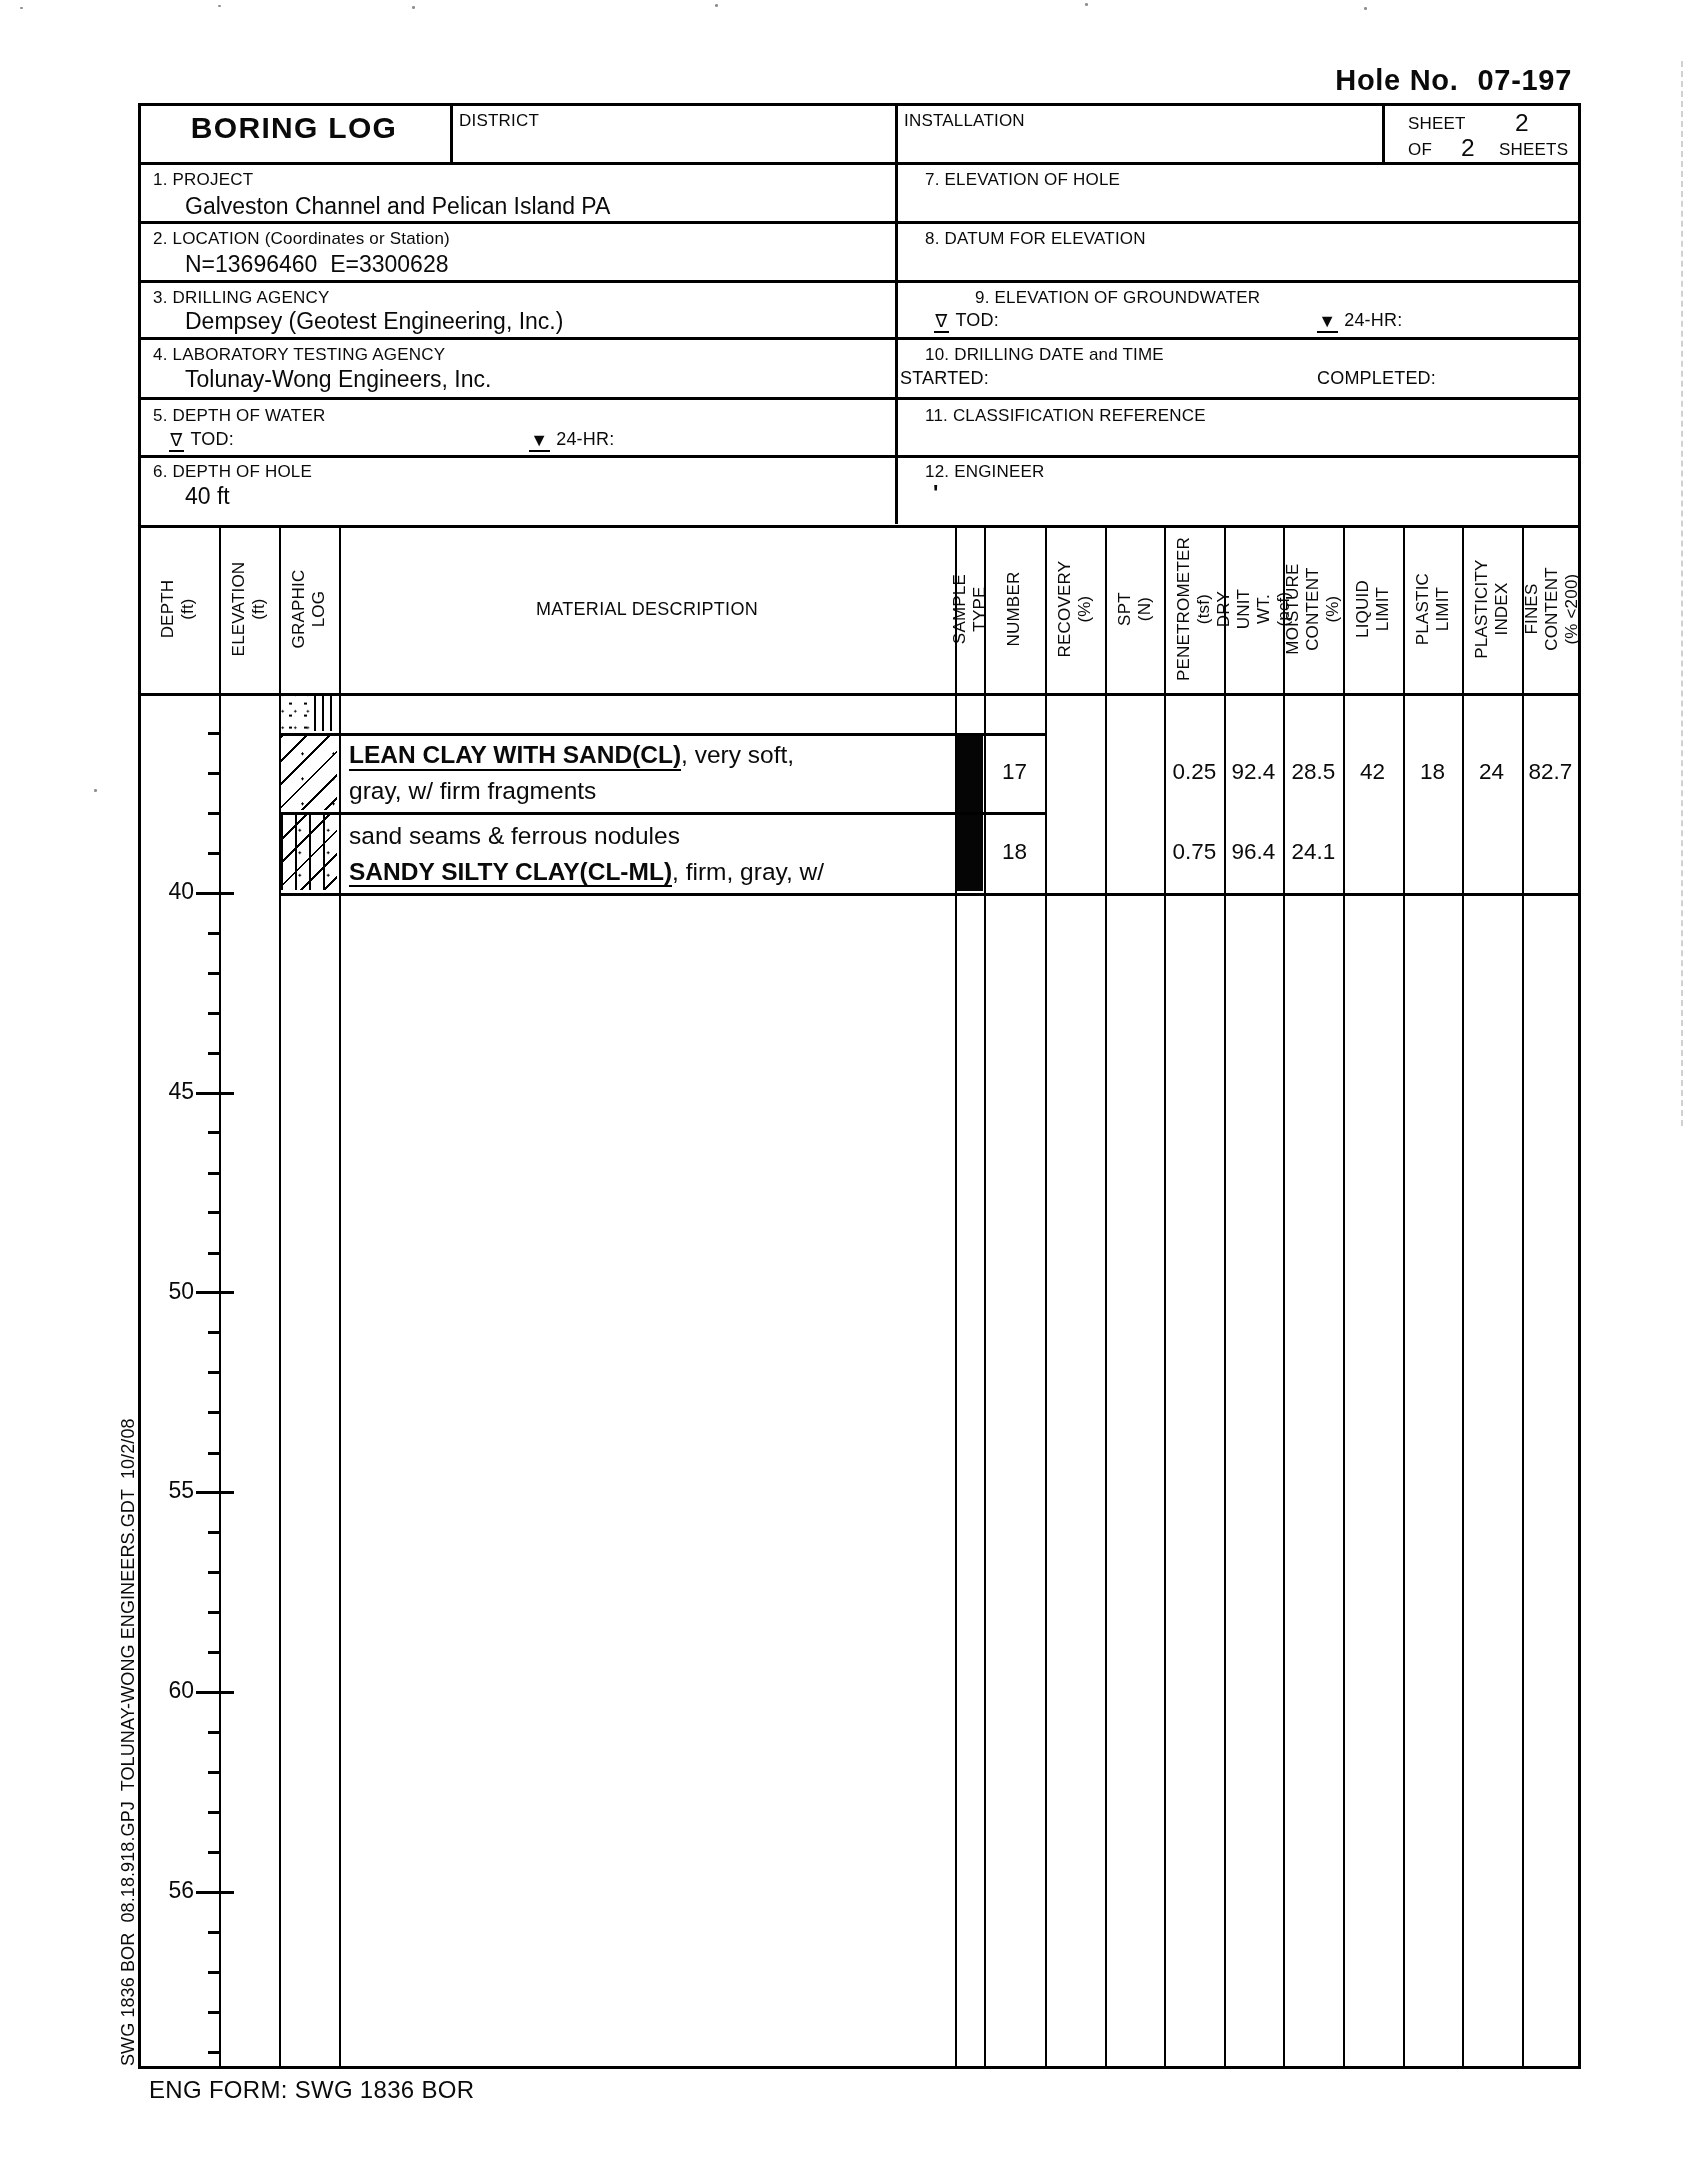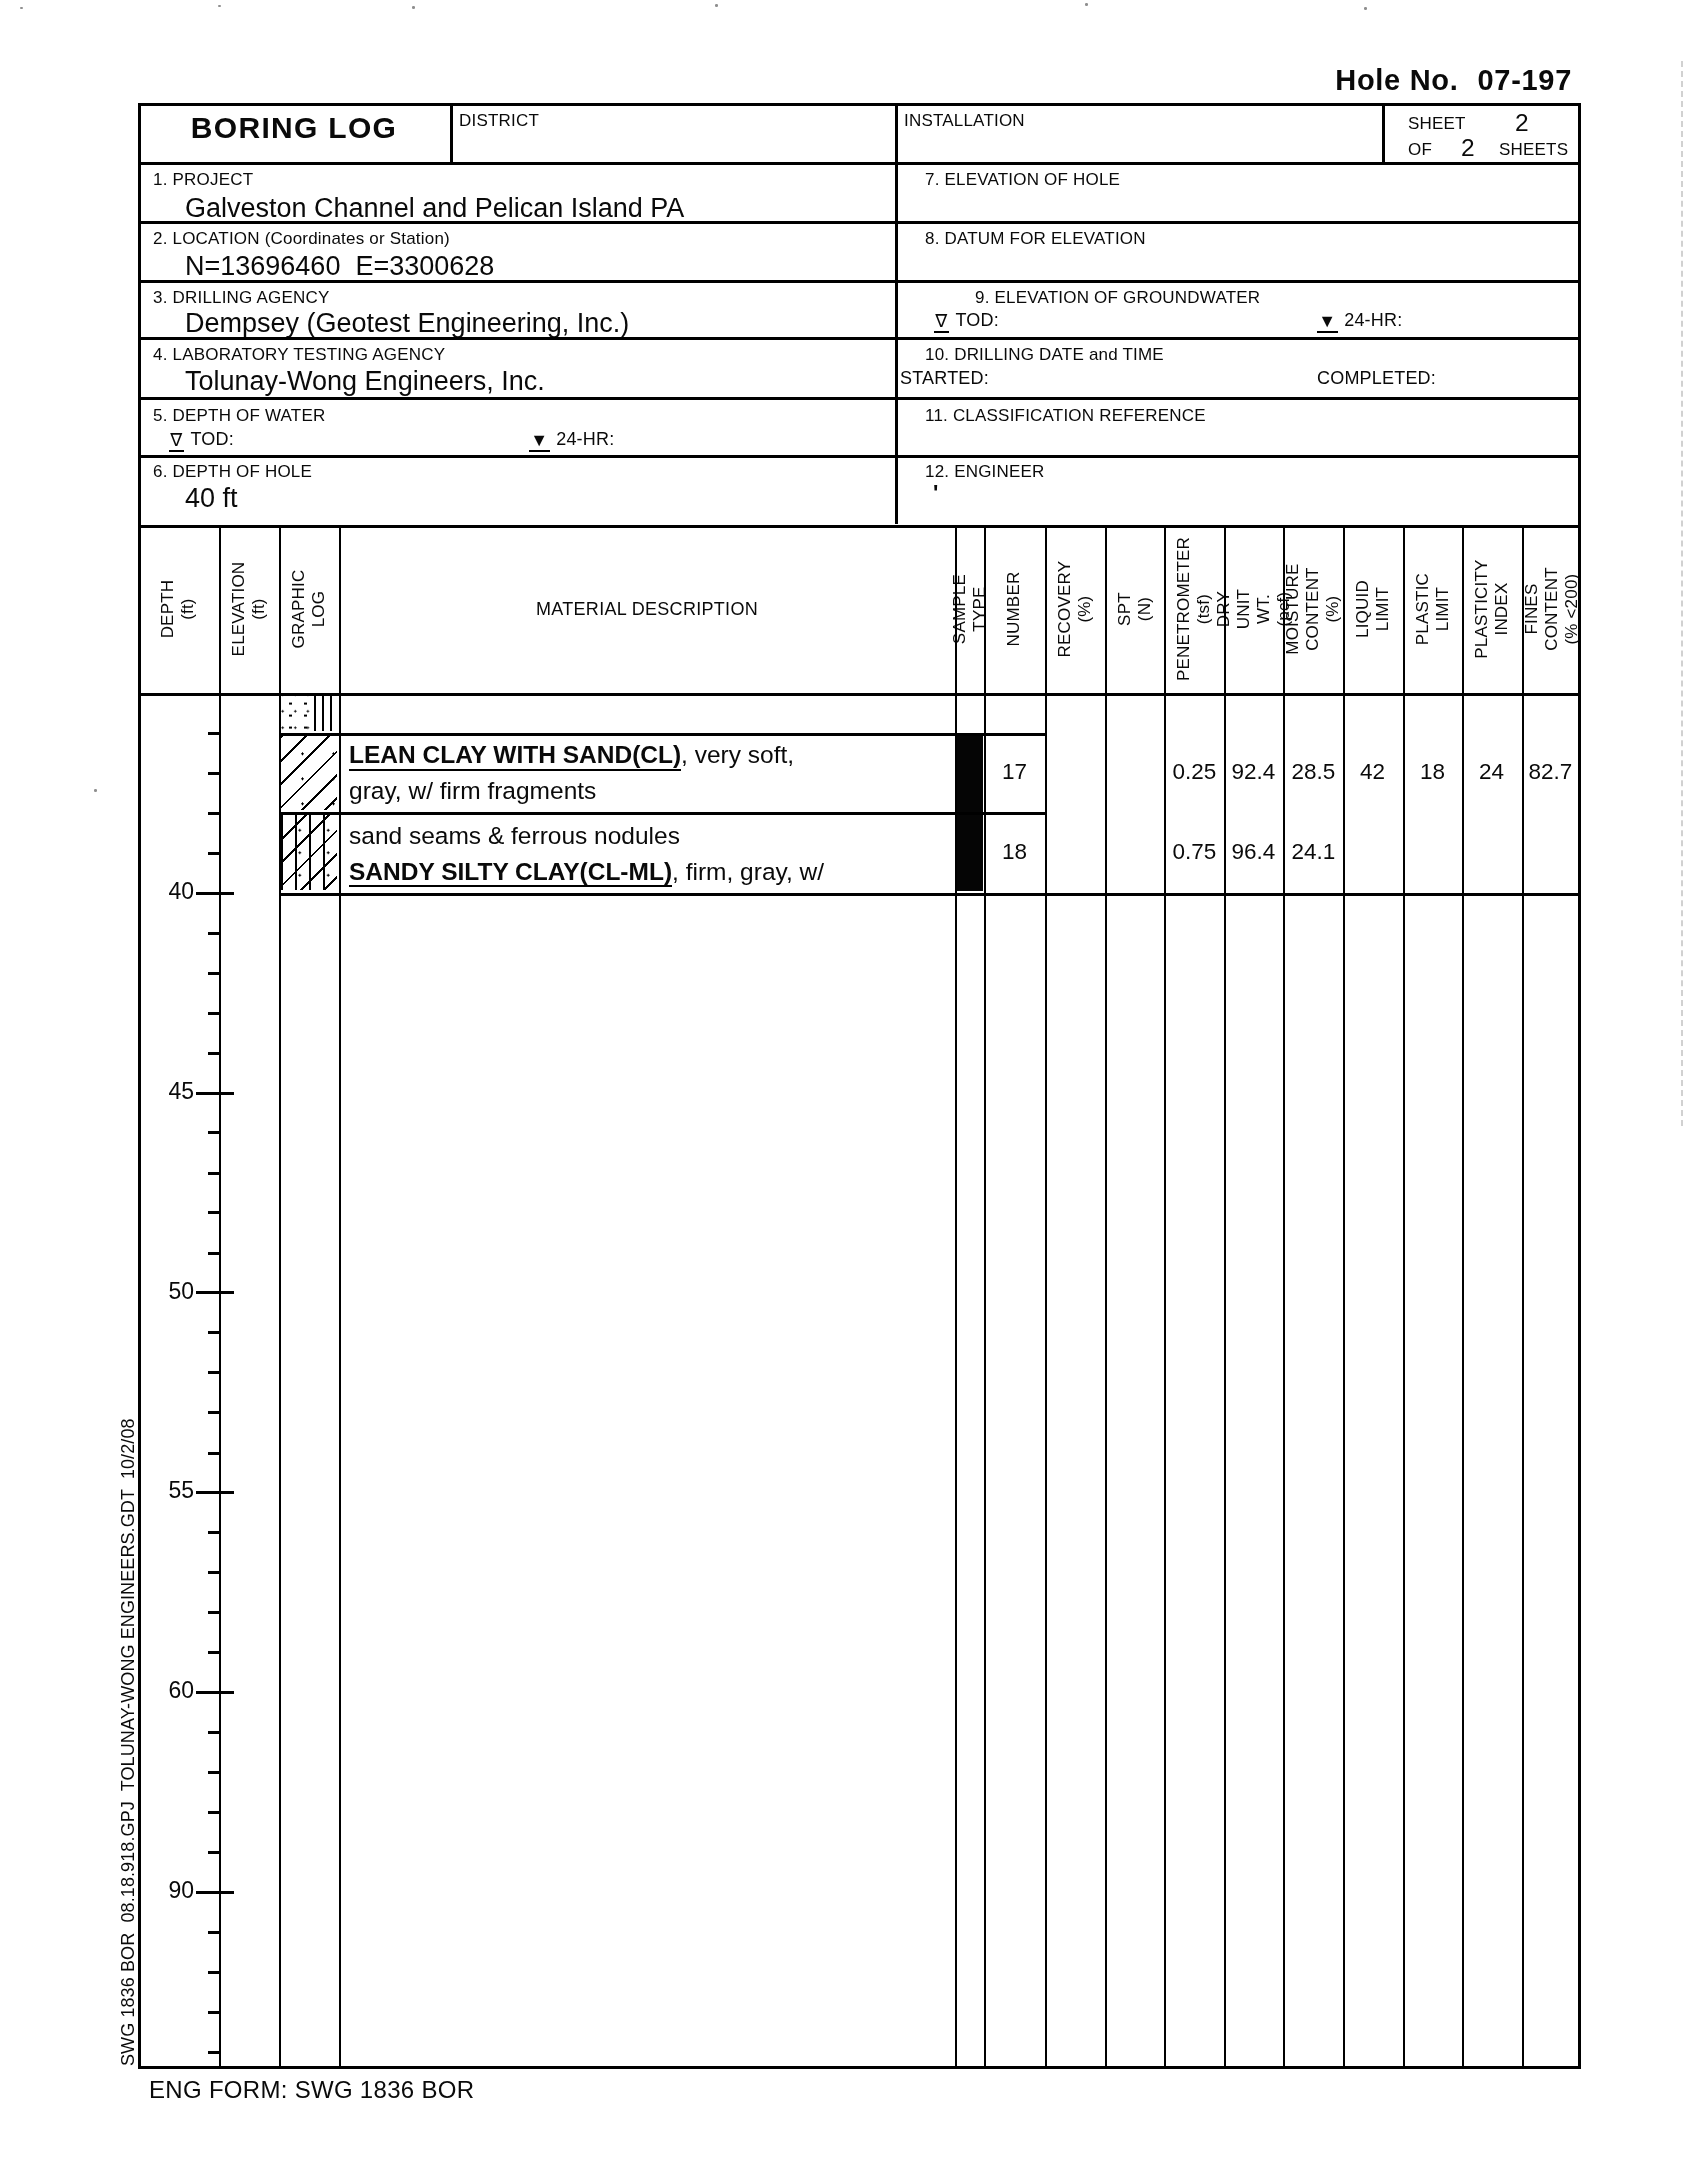--- a/index.html
+++ b/index.html
@@ -6,21 +6,21 @@
   .page{
     position:relative;width:1694px;height:2183px;background:#ffffff;
     font-family:"Liberation Sans", sans-serif;color:#0a0a0a;overflow:hidden;
   }
   .line{position:absolute;background:#000;}
   .hole-no{position:absolute;top:64px;left:1059px;width:513px;text-align:right;
     font-size:29px;font-weight:bold;letter-spacing:0.7px;white-space:pre;}
   .form-title{position:absolute;left:138px;top:111px;width:312px;text-align:center;
     font-size:30px;font-weight:bold;letter-spacing:1.3px;}
   .box-label{position:absolute;font-size:17px;letter-spacing:0.2px;white-space:pre;}
-  .box-value{position:absolute;font-size:27px;white-space:pre;}
+  .box-value{position:absolute;font-size:23px;white-space:pre;}
   .sheet-num{position:absolute;font-size:24.5px;}
   .wsym{display:inline-block;border-bottom:2px solid #000;padding:0 1.3px 0.7px 1.3px;
     font-size:18px;line-height:1;margin-right:6.6px;vertical-align:-1.3px;}
   .sub-label{position:absolute;font-size:18px;letter-spacing:0.2px;}
   .hdr-cell{position:absolute;top:527px;height:164px;display:flex;align-items:center;
     justify-content:center;overflow:visible;}
   .vlabel{transform:rotate(-90deg);white-space:pre-line;text-align:center;
     font-size:17px;line-height:1.18;letter-spacing:0.2px;}
   .mat-hdr{position:absolute;left:339px;top:527px;width:616px;height:164px;display:flex;
     align-items:center;justify-content:center;font-size:18px;letter-spacing:0.3px;}
@@ -265,15 +265,15 @@
     <div class="tick" style="left: 196px; top: 1891px; width: 38px;"></div>
     <div class="tick" style="left: 208px; top: 1931px; width: 12px;"></div>
     <div class="tick" style="left: 208px; top: 1971px; width: 12px;"></div>
     <div class="tick" style="left: 208px; top: 2011px; width: 12px;"></div>
     <div class="tick" style="left: 208px; top: 2051px; width: 12px;"></div>
     <div class="depth-label" style="left: 107px; top: 878px;">40</div>
     <div class="depth-label" style="left: 107px; top: 1078px;">45</div>
     <div class="depth-label" style="left: 107px; top: 1278px;">50</div>
     <div class="depth-label" style="left: 107px; top: 1477px;">55</div>
     <div class="depth-label" style="left: 107px; top: 1677px;">60</div>
-    <div class="depth-label" style="left: 107px; top: 1877px;">90</div>
+    <div class="depth-label" style="left: 107px; top: 1877px;">56</div>
   </div>
 
 
 </body></html>

